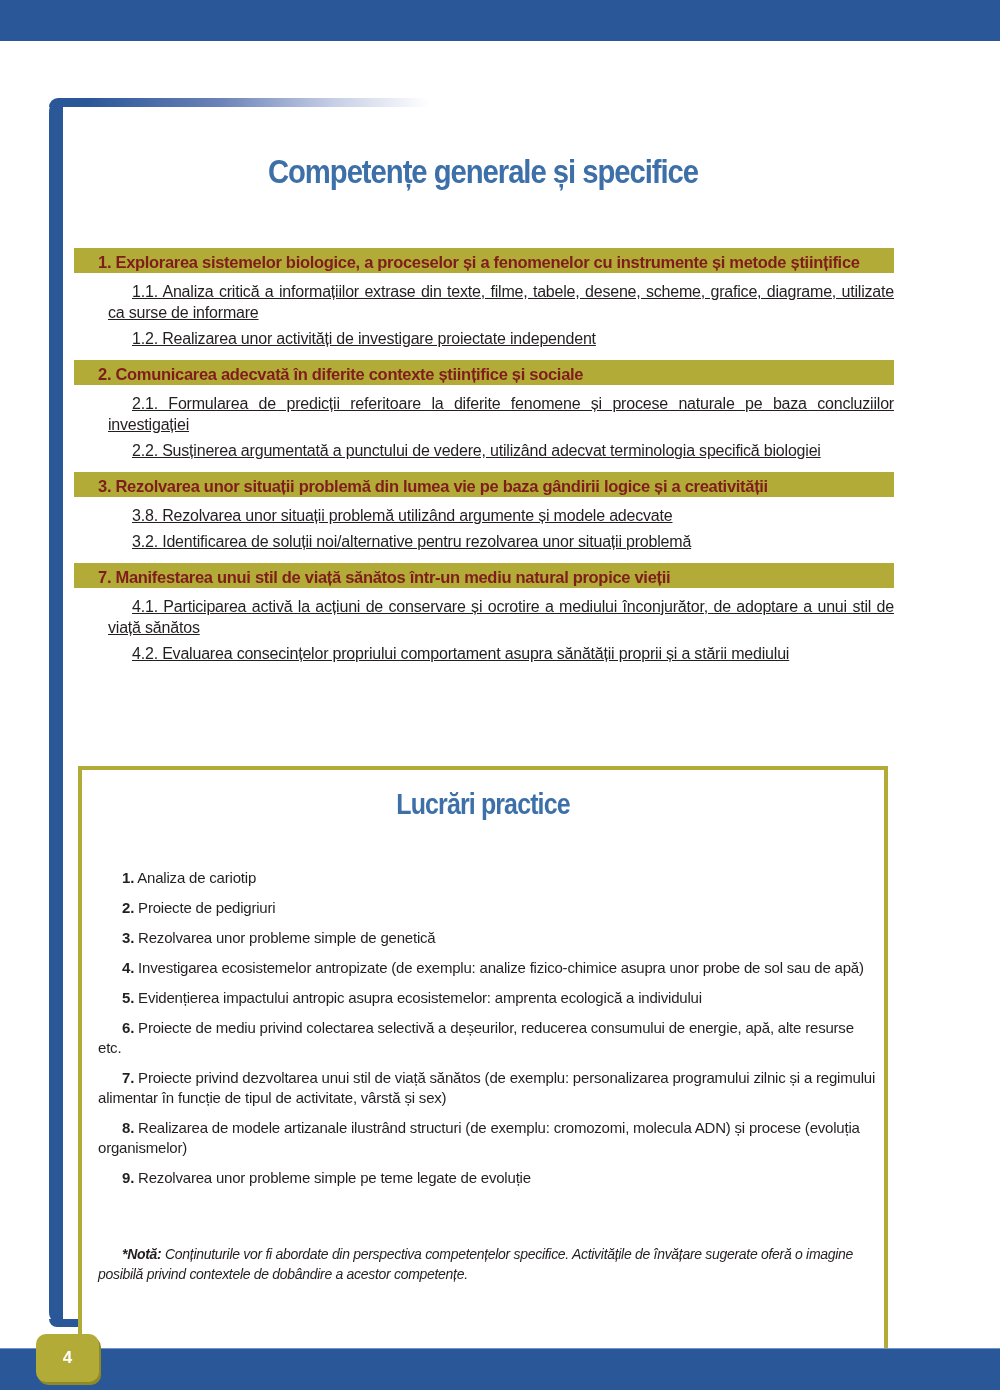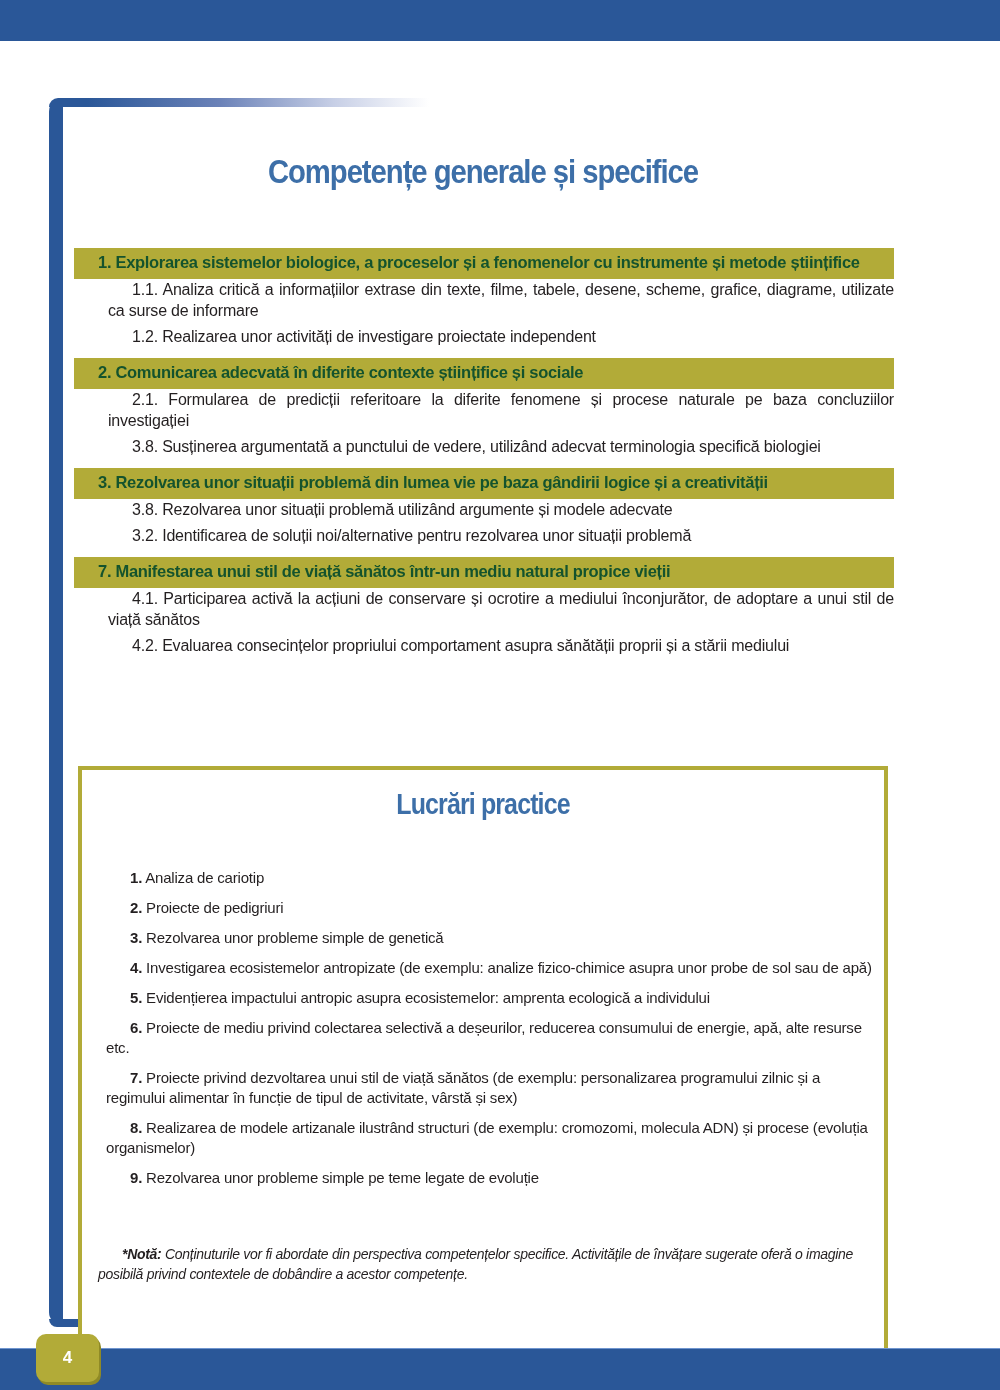--- a/index.html
+++ b/index.html
@@ -17,31 +17,31 @@
   .frame-bottom { position: absolute; left: 49px; top: 1319px; width: 380px; height: 8px;
     background: linear-gradient(to right, #2a5798 0%, #2a5798 10%, #6b82b8 45%, #c7cfe6 75%, rgba(255,255,255,0) 100%);
     border-bottom-left-radius: 16px; }
   .frame-inner { position: absolute; left: 63px; top: 107px; width: 40px; height: 1212px; background: #ffffff; border-radius: 14px 0 0 14px; }
 
   .page-title { position: absolute; left: 63px; top: 152px; width: 840px; text-align: center;
     font-family: "Liberation Sans", sans-serif; font-weight: bold; font-size: 34px; color: #3d6fa8;
     letter-spacing: -1.2px; transform: scaleX(0.86); transform-origin: center; }
 
   .competences { position: absolute; left: 74px; top: 248px; width: 820px; }
-  .comp-header { background: #b2ab38; color: #14532d; font-weight: bold; font-size: 16.5px; line-height: 22px;
-    padding: 3px 2px 6px 0; text-indent: 24px; letter-spacing: -0.3px; }
-  .comp-items { padding: 0 0 6px 34px; }
+  .comp-header { background: #b2ab38; color: #7f1d1d; font-weight: bold; font-size: 16.5px; line-height: 22px;
+    padding: 3px 2px 0 0; text-indent: 24px; letter-spacing: -0.3px; }
+  .comp-items { padding: 8px 0 6px 34px; text-decoration: underline; }
   .comp-item { font-size: 16px; line-height: 21px; text-indent: 24px; margin-bottom: 5px; letter-spacing: -0.2px; text-align: justify; }
   .comp-header.h2, .comp-header.h3, .comp-header.h4 { text-indent: 24px; }
 
   .practice-box { position: absolute; left: 78px; top: 766px; width: 810px; height: 595px; border: 4px solid #b2ab38; background: #ffffff; }
   .practice-title { position: absolute; left: 0; top: 18px; width: 802px; text-align: center; font-weight: bold; font-size: 29px;
     color: #3d6fa8; letter-spacing: -1px; transform: scaleX(0.86); }
   .practice-list { position: absolute; left: 16px; top: 98px; width: 778px; }
-  .practice-item { font-size: 15px; line-height: 20px; text-indent: 24px; margin-bottom: 10px; letter-spacing: -0.2px; margin-left: 8px; }
+  .practice-item { font-size: 15px; line-height: 20px; text-indent: 24px; margin-bottom: 10px; letter-spacing: -0.2px; }
   .practice-item .num { font-weight: bold; }
   .note { position: absolute; left: 16px; top: 474px; width: 778px; font-size: 14px; line-height: 20px; font-style: italic;
     text-indent: 24px; letter-spacing: -0.3px; }
   .note .note-label { font-weight: bold; margin-top: 29px; }
 
   .page-number-tab { position: absolute; left: 36px; top: 1334px; width: 63px; height: 48px; background: #b2ab38;
     border-radius: 10px; box-shadow: 2px 3px 0 #8f8a26; color: #ffffff; font-weight: bold; font-size: 17px;
     display: flex; align-items: center; justify-content: center; }
 </style>
 </head>
@@ -61,21 +61,21 @@
     <div class="comp-header">1. Explorarea sistemelor biologice, a proceselor și a fenomenelor cu instrumente și metode științifice</div>
     <div class="comp-items">
       <p class="comp-item">1.1. Analiza critică a informațiilor extrase din texte, filme, tabele, desene, scheme, grafice, diagrame, utilizate ca surse de informare</p>
       <p class="comp-item">1.2. Realizarea unor activități de investigare proiectate independent</p>
     </div>
   </div>
   <div>
     <div class="comp-header h2">2. Comunicarea adecvată în diferite contexte științifice și sociale</div>
     <div class="comp-items">
       <p class="comp-item">2.1. Formularea de predicții referitoare la diferite fenomene și procese naturale pe baza concluziilor investigației</p>
-      <p class="comp-item">3.8. Susținerea argumentată a punctului de vedere, utilizând adecvat terminologia specifică biologiei</p>
+      <p class="comp-item">2.2. Susținerea argumentată a punctului de vedere, utilizând adecvat terminologia specifică biologiei</p>
     </div>
   </div>
   <div>
     <div class="comp-header h3">3. Rezolvarea unor situații problemă din lumea vie pe baza gândirii logice și a creativității</div>
     <div class="comp-items">
       <p class="comp-item">3.8. Rezolvarea unor situații problemă utilizând argumente și modele adecvate</p>
       <p class="comp-item">3.2. Identificarea de soluții noi/alternative pentru rezolvarea unor situații problemă</p>
     </div>
   </div>
   <div>

